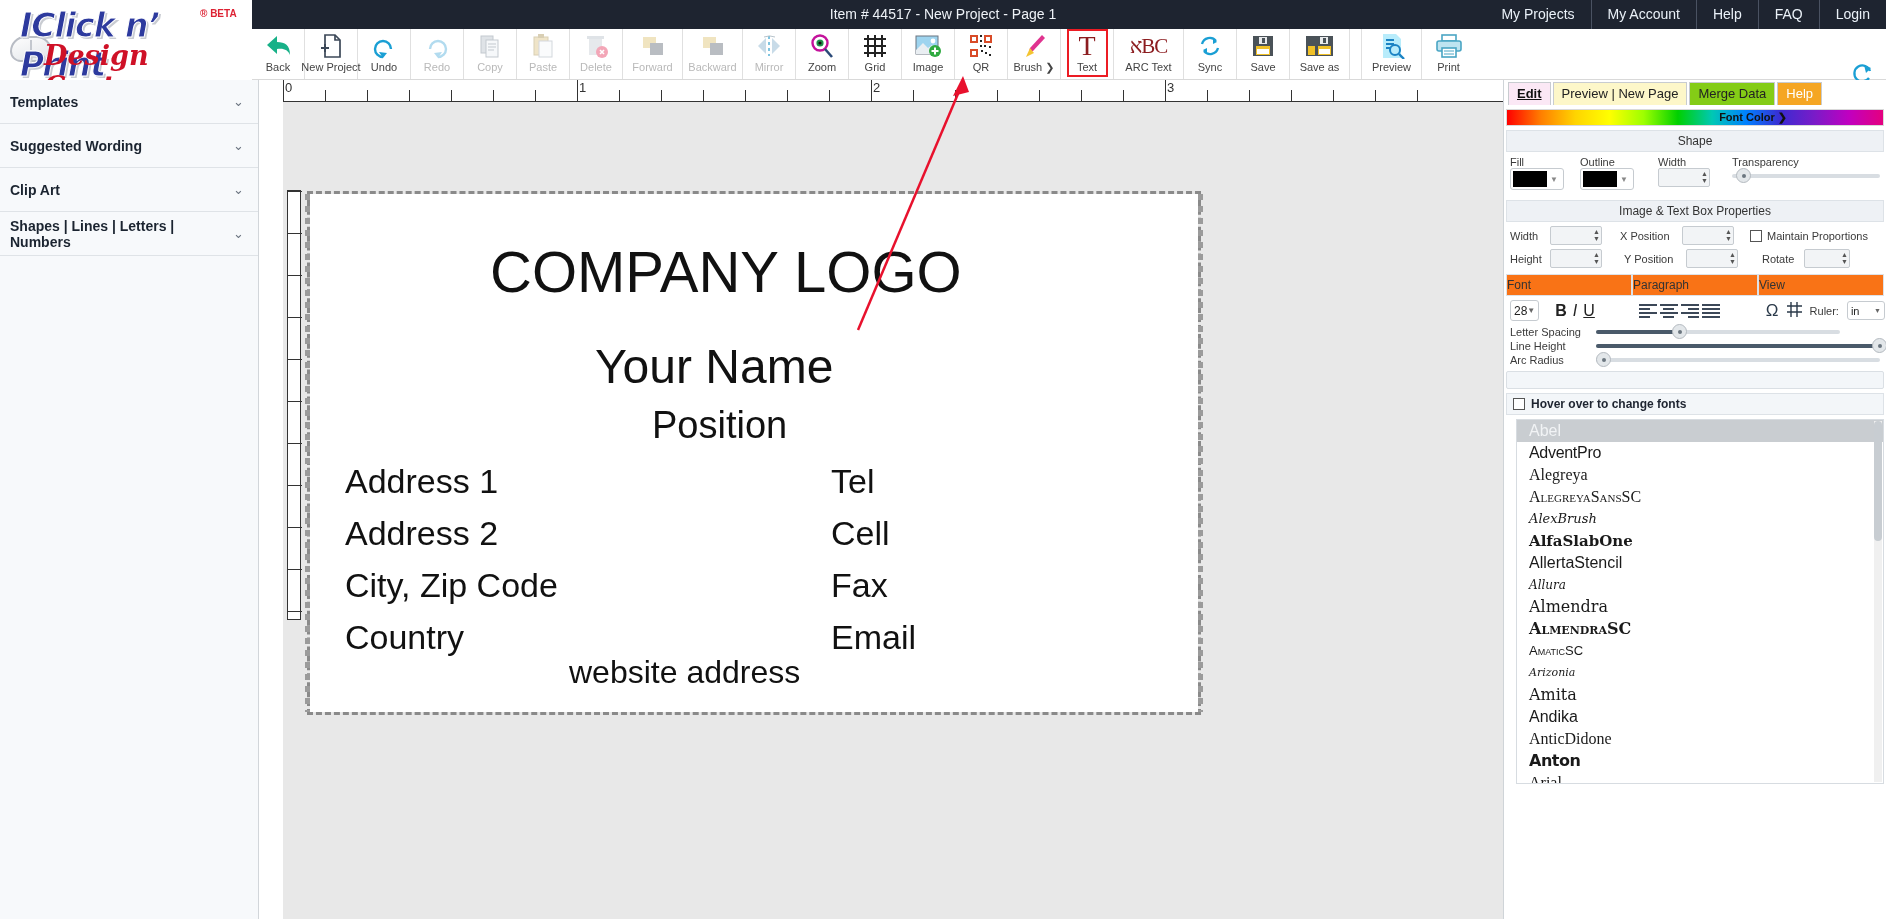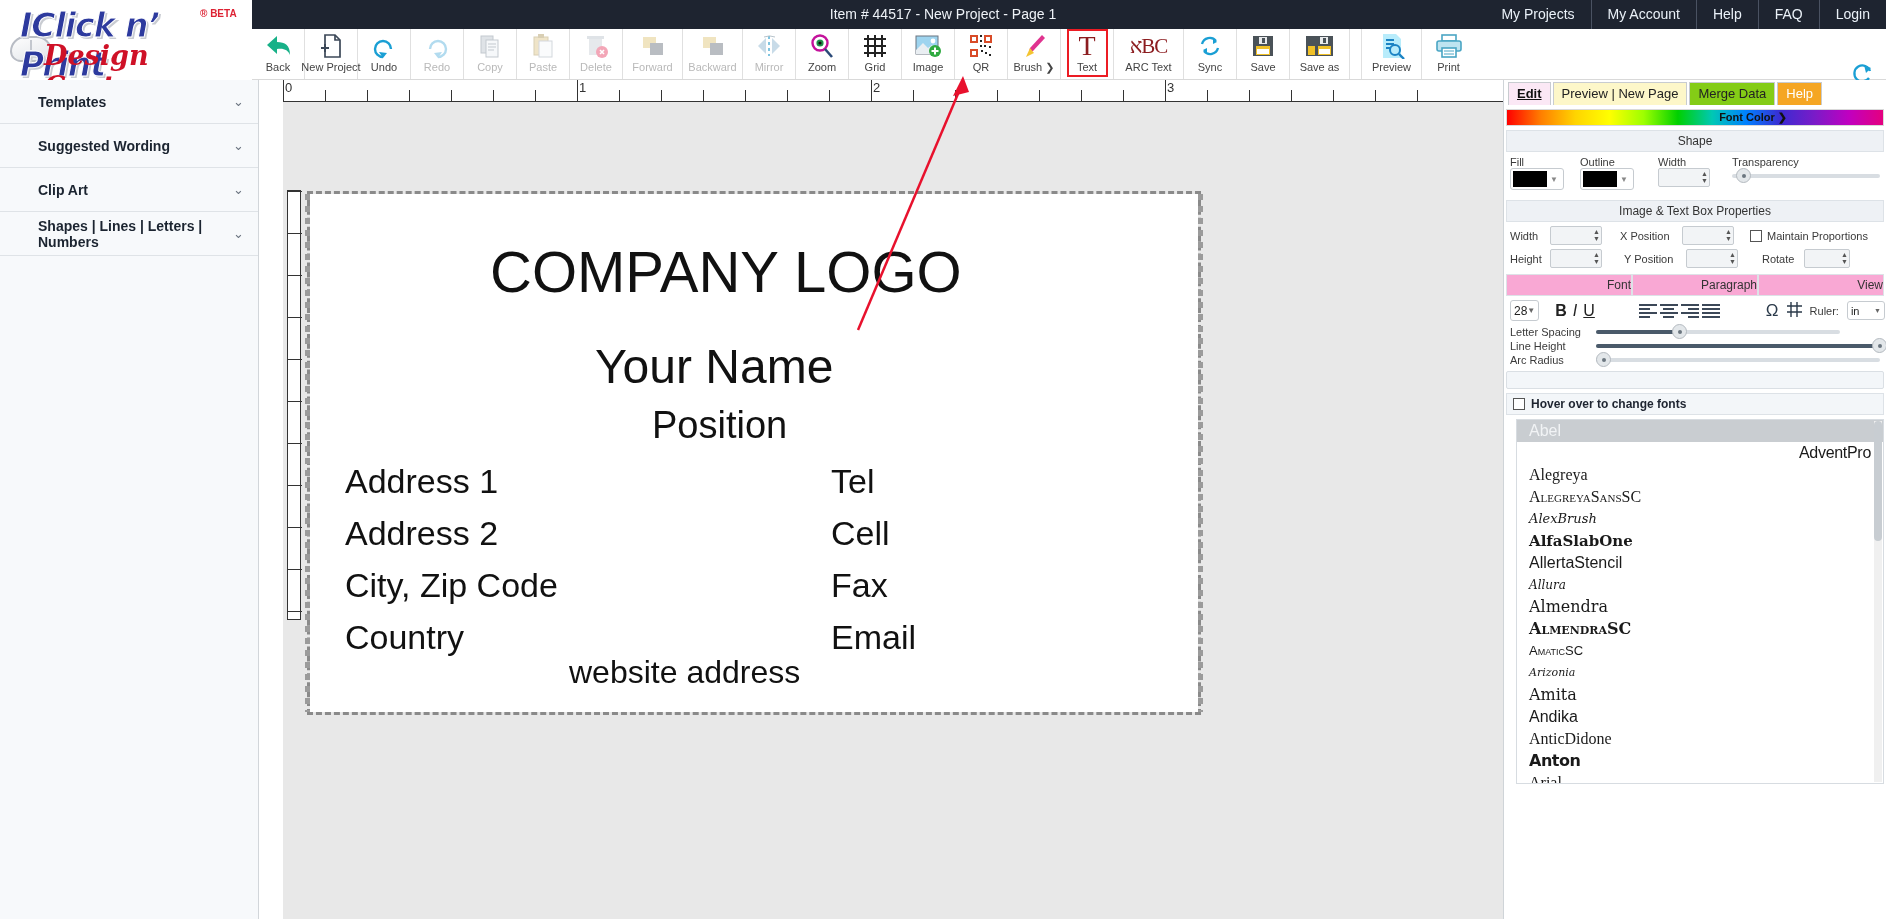--- a/index.html
+++ b/index.html
@@ -84,21 +84,21 @@
   
   .sidebar {
     position:absolute; left:0; top:80px; width:259px; bottom:0;
     background:#f7f9fb; border-right:1px solid #d2d6da;
   }
   .side-item {
     height:44px; border-bottom:1px solid #dfe3e7;
     display:flex; align-items:center; justify-content:space-between;
     padding:0 14px 0 10px; cursor:pointer; background:#f7f9fb;
   }
-  .side-item .nm { font-size:14px; font-weight:bold; color:#1b2430;margin-left:28px; }
+  .side-item .nm { font-size:14px; font-weight:bold; color:#1b2430; }
   .chev { color:#6b7480; font-size:13px; }
 
   
   .canvas-area {
     position:absolute; left:259px; top:80px; right:383px; bottom:0;
     background:#ffffff; overflow:hidden;
   }
   .ruler-h {
     position:absolute; left:24px; top:0; right:0; height:22px;
     background:#fff; border-bottom:1px solid #333;
@@ -185,21 +185,21 @@
     display:inline-block; position:relative; border-radius:2px;
   }
   .spin .ar { position:absolute; right:1px; font-size:7px; color:#555; line-height:8px; }
   .spin .up { top:1px; } .spin .dn { bottom:1px; }
   .wide-input {
     height:18px; border:1px solid #dadfe4; background:#f3f6f9; border-radius:2px;
     margin:4px 2px; display:block;
   }
   .three-head { display:flex; margin:4px 2px 0 2px; }
   .three-head div {
-    flex:1; text-align:right; font-size:12px; background:#f9a8d4;
+    flex:1; text-align:left; font-size:12px; background:#f97316;
     border:1px solid #dde2e7; padding:3px 0; color:#333;
   }
   .fontrow { display:flex; align-items:center; padding:4px 6px; gap:16px; }
   .sizesel {
     width:44px; height:21px; border:1px solid #c6cbd0; border-radius:3px;
     background:#fff; font-size:12px; display:flex; align-items:center;
     justify-content:space-between; padding:0 3px;
   }
   .biu { display:flex; gap:6px; font-size:16px; }
   .biu b,.biu i,.biu u { cursor:pointer; }
@@ -223,21 +223,21 @@
   .chkrow span { font-size:12px; font-weight:bold; color:#1e2430; }
   .fontlist {
     margin:2px 2px 0 12px; border:1px solid #d7dce1; background:#fff;
     height:365px; overflow:hidden; position:relative;
   }
   .fontlist .it { padding:2px 12px; font-size:16px; color:#1a1a1a; line-height:18px; }
   .fontlist .it.sel { background:#c9cdd1; color:#f1f3f5; }
   .fl-scroll { position:absolute; right:1px; top:1px; width:8px; bottom:1px; background:#f0f0f0; }
   .fl-scroll .th { position:absolute; left:0; top:0; width:8px; height:120px; background:#c8cdd2; border-radius:4px; }
   .f-abel{font-family:"Liberation Sans",sans-serif;}
-  .f-advent{font-family:"Liberation Sans",sans-serif;letter-spacing:-.3px;text-align:right;}
+  .f-advent{font-family:"Liberation Sans",sans-serif;letter-spacing:-.3px;}
   .f-alegreya{font-family:"Liberation Serif",serif;}
   .f-alegreyasc{font-family:"Liberation Serif",serif;font-variant:small-caps;}
   .f-alexbrush{font-family:"DejaVu Serif",serif;font-style:italic;font-size:13px !important;}
   .f-alfaslab{font-family:"DejaVu Serif",serif;font-weight:bold;font-size:15px !important;}
   .f-allerta{font-family:"Liberation Sans",sans-serif;}
   .f-allura{font-family:"DejaVu Serif",serif;font-style:italic;font-size:12px !important;color:#333;}
   .f-almendra{font-family:"DejaVu Serif",serif;}
   .f-almendrasc{font-family:"DejaVu Serif",serif;font-variant:small-caps;font-weight:bold;}
   .f-amatic{font-family:"Liberation Sans",sans-serif;font-variant:small-caps;color:#6a6a6a;font-size:13px !important;}
   .f-arizonia{font-family:"DejaVu Serif",serif;font-style:italic;font-size:11px !important;}

